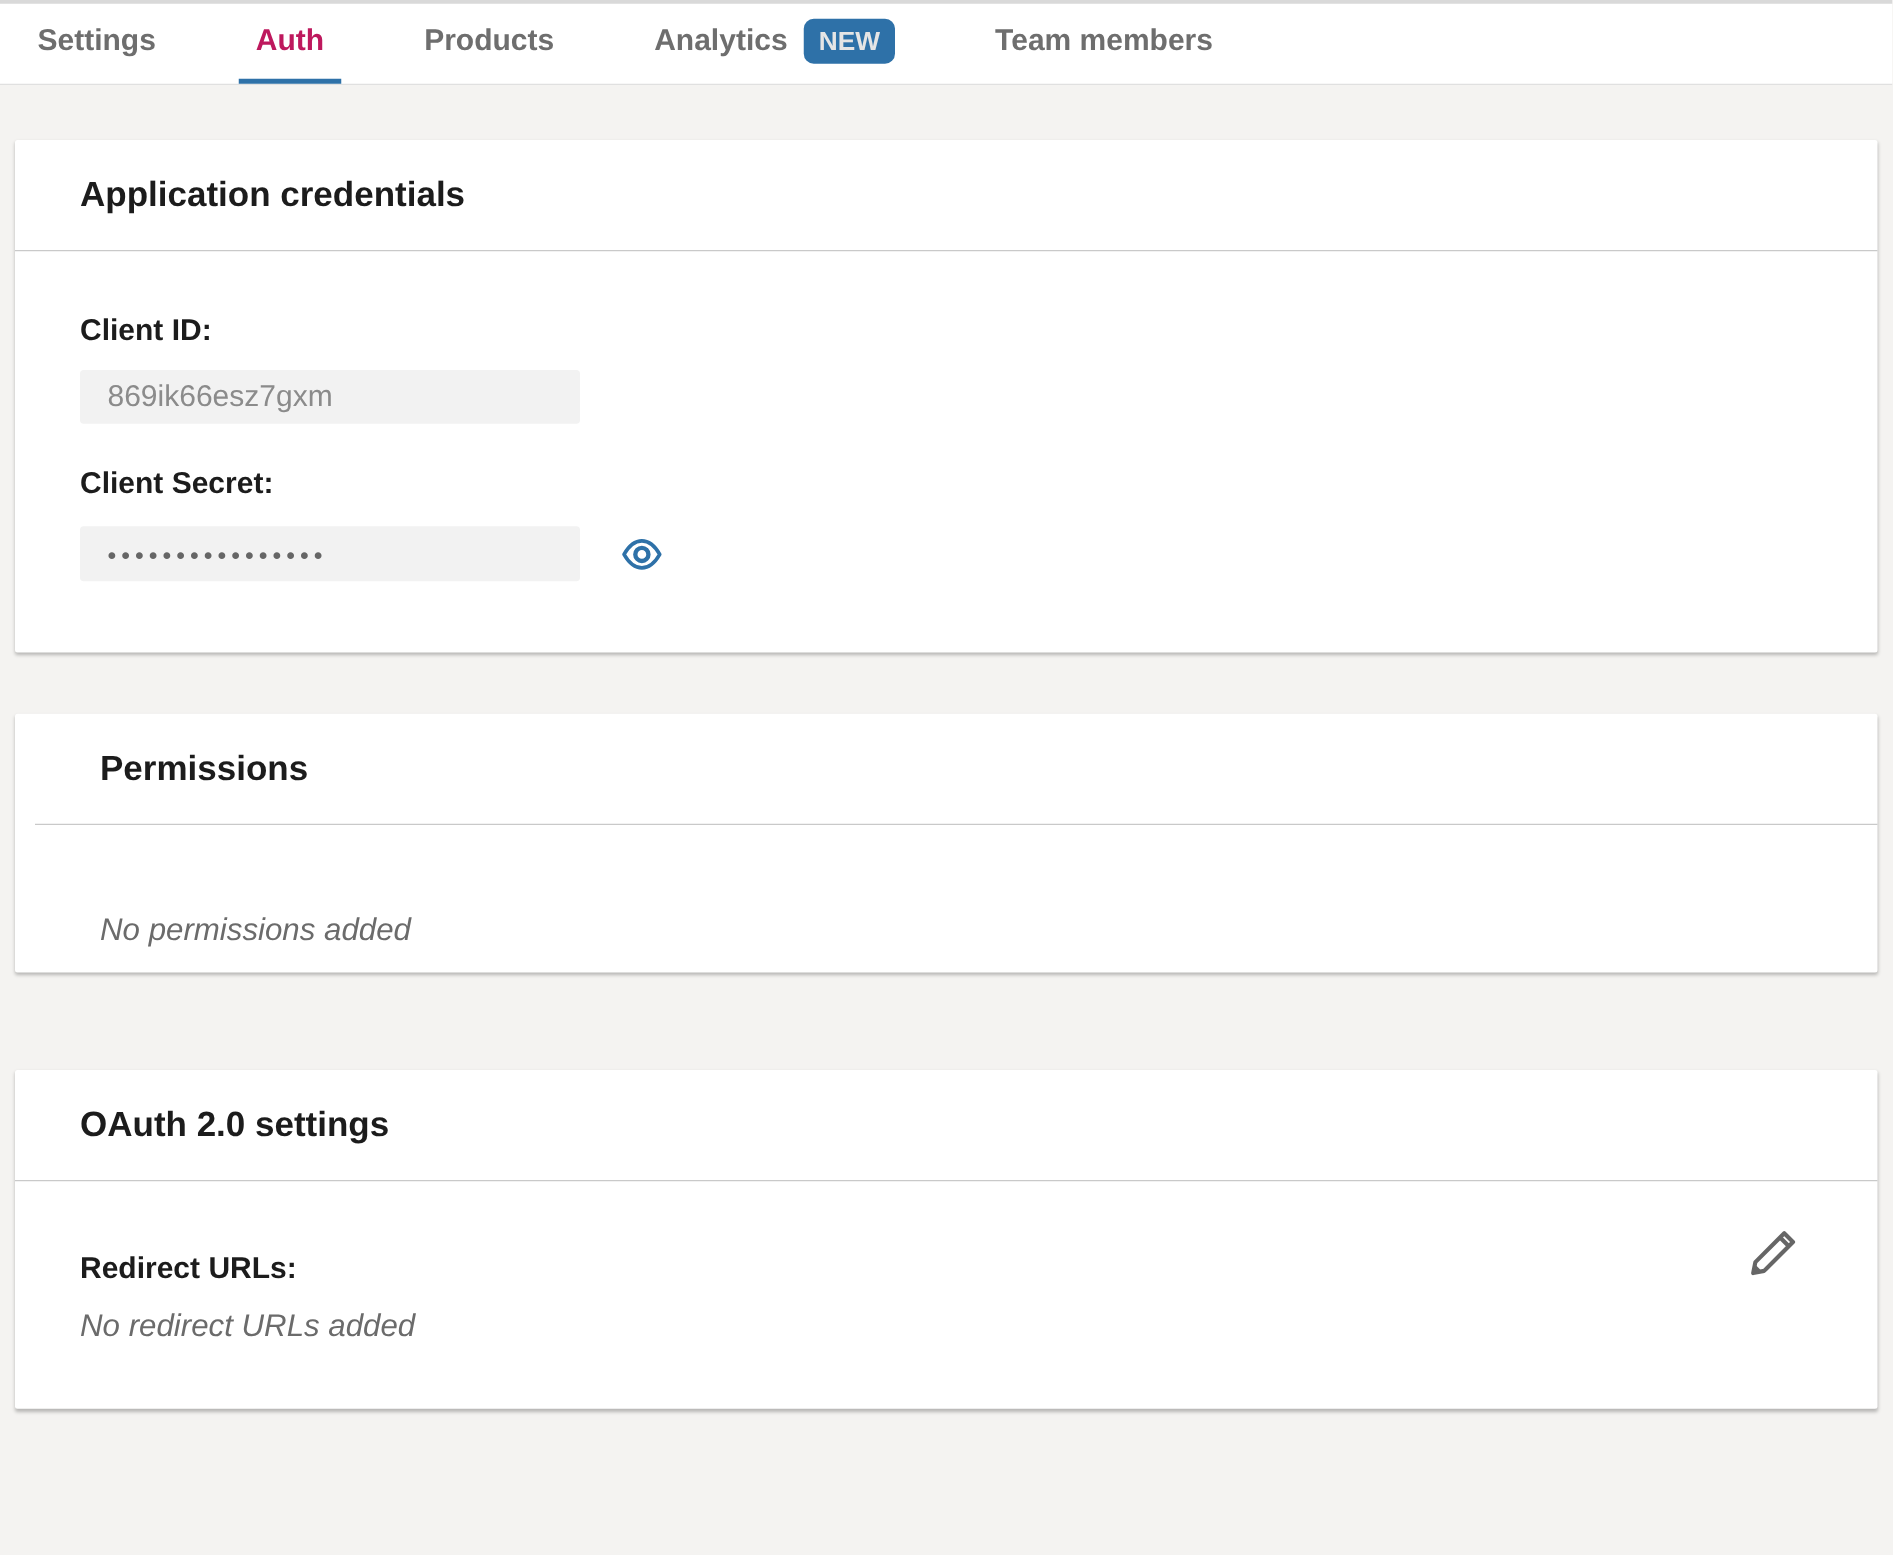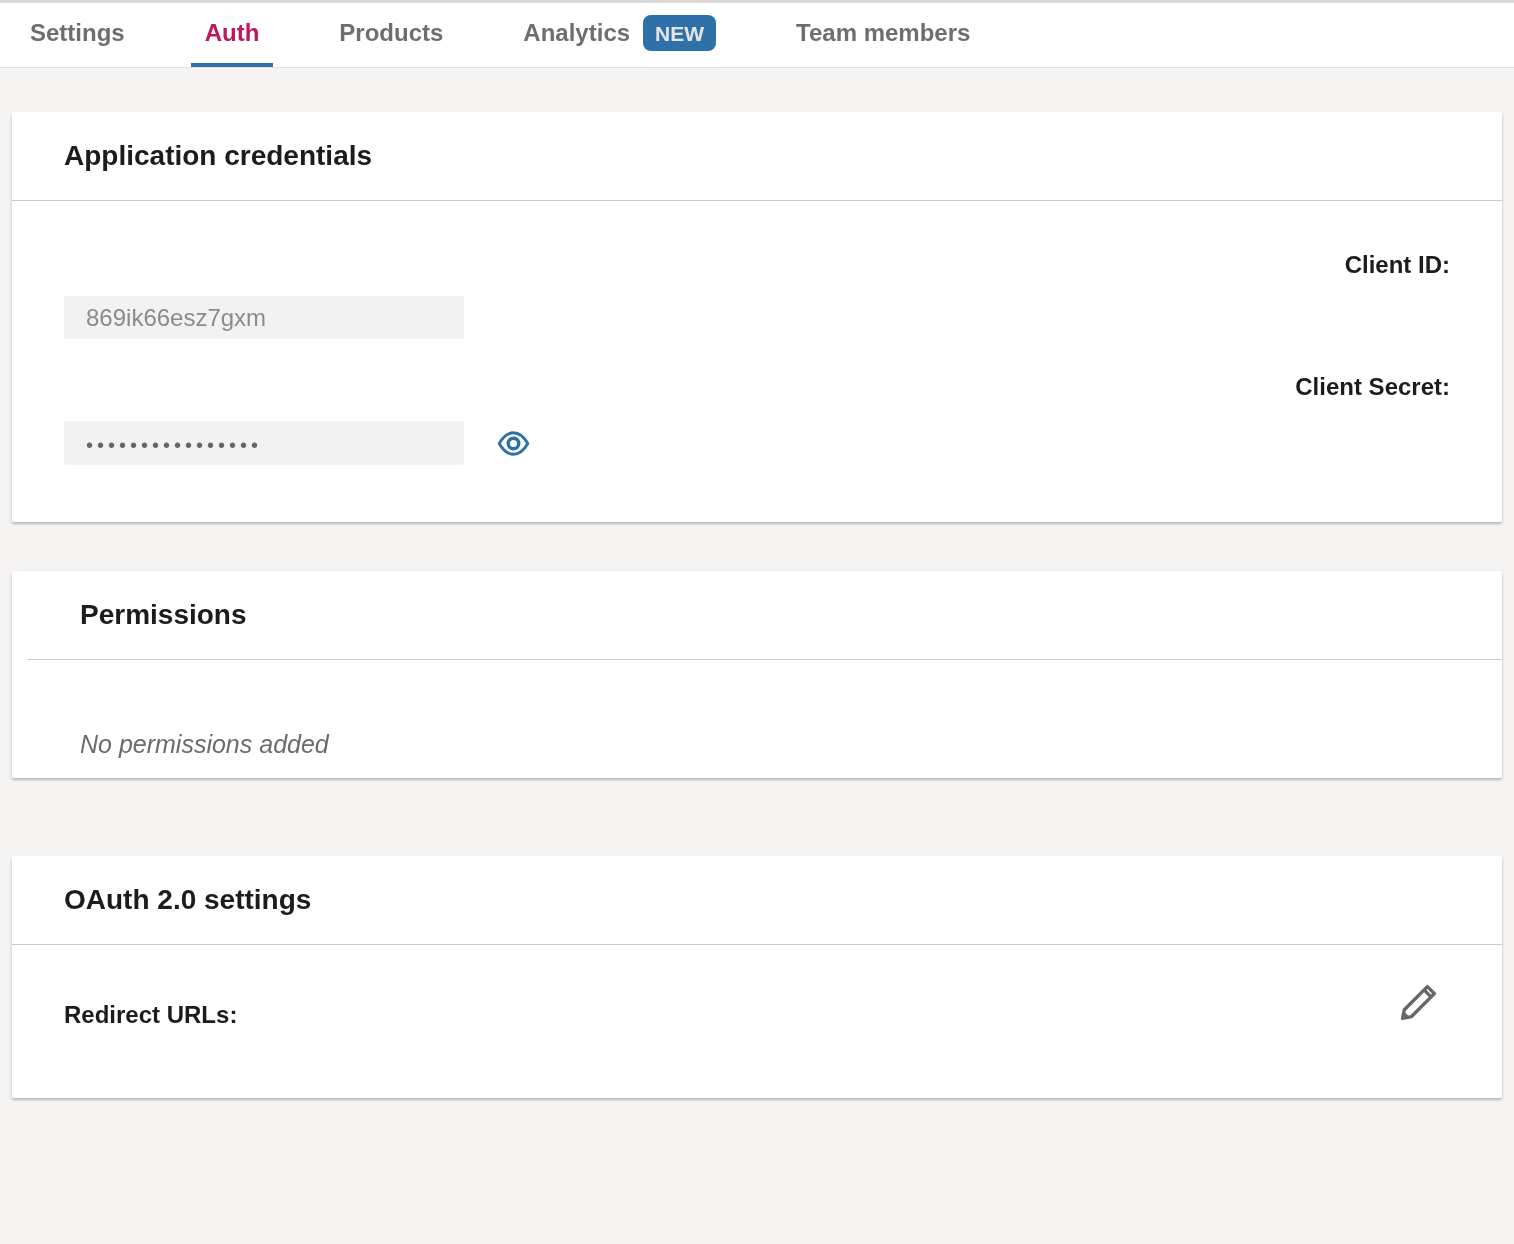--- a/index.html
+++ b/index.html
@@ -65,21 +65,21 @@
     display: flex;
     align-items: center;
     padding: 0 52px;
     font-size: 28px;
     font-weight: bold;
     color: #1c1c1c;
     border-bottom: 1px solid #c9c9c9;
   }
 
   
-  .cred-body { padding: 50px 52px 57px; text-align: right; }
+  .cred-body { padding: 50px 52px 57px; }
   .field-label {
     font-size: 24px;
     font-weight: bold;
     color: #1c1c1c;
     margin-bottom: 17px;
   }
   .field-box {
     width: 400px;
     height: 43px;
     background: #f2f2f2;
@@ -197,14 +197,15 @@
     <button class="edit-btn">
       <span style="display:flex;">
         <svg width="42" height="42" viewBox="0 0 24 24" fill="none" stroke="#666666" stroke-width="1.9" stroke-linejoin="round">
           <path d="M16.8 3.2 L20.8 7.2 L7.6 20.4 L2.6 21.4 L3.6 16.4 Z"></path>
           <path d="M14.9 5.1 l4 4"></path>
           <path d="M3.4 17.4 L2.6 21.4 L6.6 20.6 Z" fill="#666666" stroke="none"></path>
         </svg>
       </span>
     </button>
     <div class="field-label redirect-label">Redirect URLs:</div>
+    <div class="empty-text">No redirect URLs added</div>
   </div>
 </section>
 
 </body></html>

